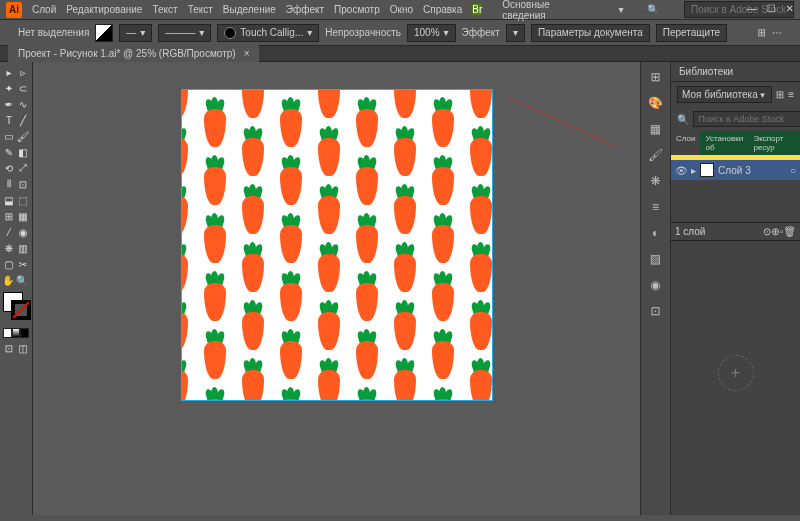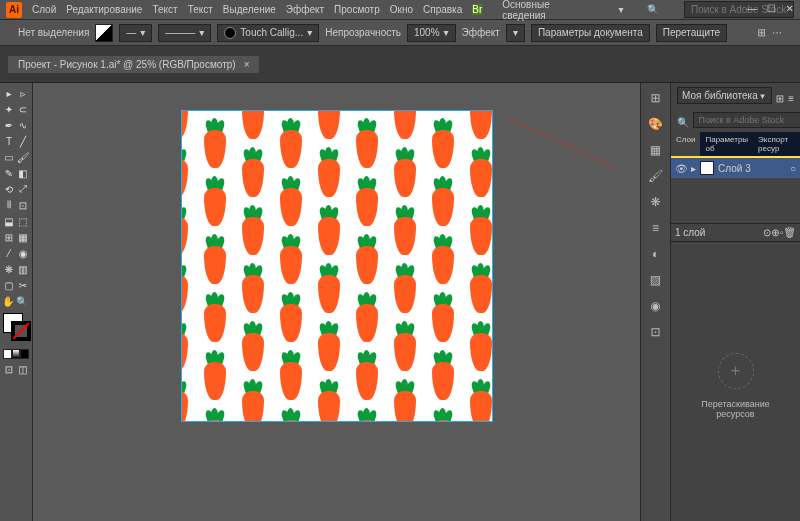--- a/index.html
+++ b/index.html
@@ -8,21 +8,21 @@
 .menubar .logo{width:16px;height:16px;background:#f60;border-radius:2px;display:flex;align-items:center;justify-content:center;color:#3a1a00;font-weight:bold;font-size:10px}
 .menubar span{cursor:default}
 .menubar .right{margin-left:auto;display:flex;align-items:center;gap:24px}
 .optbar{background:#535353;height:26px;display:flex;align-items:center;padding:0 18px;gap:6px;border-bottom:1px solid #2a2a2a}
 .optbar .swatch{width:18px;height:18px;background:linear-gradient(135deg,#fff 50%,#000 50%);border:1px solid #222}
 .optbar .field{background:#3a3a3a;border:1px solid #222;height:18px;display:flex;align-items:center;padding:0 6px;gap:4px}
 .optbar .dot{width:12px;height:12px;background:#000;border-radius:50%;border:1px solid #888}
 .optbar .pill{background:#3a3a3a;border:1px solid #222;padding:2px 6px;height:18px;display:flex;align-items:center}
 .workspace-label{margin-left:auto;display:flex;align-items:center;gap:6px}
 .search{background:#3a3a3a;border:1px solid #222;padding:2px 6px;width:110px;color:#888}
-.tabbar{background:#3a3a3a;height:37px;display:flex;align-items:center;padding:0 8px;border-bottom:1px solid #222}
+.tabbar{background:#3a3a3a;height:16px;display:flex;align-items:center;padding:0 8px;border-bottom:1px solid #222}
 .doc-tab{background:#535353;padding:3px 10px;font-size:10px;display:flex;align-items:center;gap:8px}
 .main{display:flex;height:453px}
 .toolbox{width:33px;background:#535353;display:flex;flex-direction:column;padding:2px;gap:0;border-right:1px solid #2a2a2a}
 .toolrow{display:flex}
 .tool{width:15px;height:15px;margin:0.5px;display:flex;align-items:center;justify-content:center;font-size:10px;color:#ddd;cursor:pointer}
 .fillstroke{width:30px;height:30px;margin:4px 1px;position:relative}
 .fillstroke .fill{position:absolute;width:20px;height:20px;background:#fff;border:1px solid #000}
 .fillstroke .stroke{position:absolute;width:20px;height:20px;left:8px;top:8px;border:4px solid #000;background:#535353}
 .fillstroke .stroke::after{content:"";position:absolute;width:22px;height:2px;background:red;transform:rotate(-45deg);top:5px;left:-5px}
 .colormode{display:flex;margin:2px 1px}
@@ -37,23 +37,23 @@
 .carrot .leaf::before{left:0;transform:rotate(-18deg)}
 .carrot .leaf::after{right:0;transform:rotate(18deg)}
 .carrot .leaf .mid{position:absolute;width:7px;height:13px;background:#0a9c3a;border-radius:50% 50% 0 0;left:5px;top:-2px}
 .offset{transform:translateY(29px)}
 .annot{position:absolute;border-top:1px solid #b33;width:120px;transform:rotate(25deg)}
 .sidestrip{width:30px;background:#4a4a4a;border-left:1px solid #2a2a2a;display:flex;flex-direction:column;align-items:center;padding-top:6px;gap:8px}
 .sidestrip .ic{width:18px;height:18px;display:flex;align-items:center;justify-content:center;color:#bbb;font-size:12px}
 .panels{width:130px;background:#434343;border-left:1px solid #2a2a2a;display:flex;flex-direction:column}
 .panel-tab{background:#383838;padding:4px 8px;font-size:10px;border-bottom:1px solid #222}
 .panel-tab.active{background:#434343}
-.lib-row{display:flex;align-items:flex-end;gap:4px;padding:4px 6px}
+.lib-row{display:flex;align-items:center;gap:4px;padding:4px 6px}
 .lib-select{flex:1;background:#3a3a3a;border:1px solid #222;padding:2px 4px;font-size:9px}
-.layers-tabs{display:flex;background:#0f172a;border-bottom:2px solid #fde047}
+.layers-tabs{display:flex;background:#14532d;border-bottom:5px solid #fde047}
 .layers-tabs span{padding:3px 5px;font-size:8px}
 .layers-tabs .act{background:#434343}
 .layer-row{display:flex;align-items:center;gap:4px;padding:3px 4px;background:#3d5a8a;font-size:9px}
 .layer-row .eye{width:12px}
 .layer-row .thumb{width:14px;height:14px;background:#fff;border:1px solid #222}
 .layer-foot{display:flex;align-items:center;padding:3px 4px;font-size:9px;color:#999;margin-top:auto;border-top:1px solid #222}
 .drop-area{flex:1;display:flex;flex-direction:column;align-items:center;justify-content:center;padding:10px;text-align:center}
 .drop-circle{width:36px;height:36px;border:1px dashed #666;border-radius:50%;display:flex;align-items:center;justify-content:center;color:#777;font-size:16px;margin-bottom:10px}
 .drop-title{font-size:9px;color:#bbb;margin-bottom:6px}
 .drop-text{font-size:8px;color:#888;line-height:1.3}
@@ -516,50 +516,50 @@
     <div class="ic">🖌</div>
     <div class="ic">❋</div>
     <div class="ic">≡</div>
     <div class="ic">◐</div>
     <div class="ic">▨</div>
     <div class="ic">◉</div>
     <div class="ic">⊡</div>
   </div>
 
   <div class="panels">
+    <div class="panel-tab active">Библиотеки</div>
     <div class="lib-row">
       <div class="lib-select"><span>Моя библиотека</span> ▾</div>
       <span>⊞</span>
       <span>≡</span>
     </div>
     <div class="lib-row">
       <span>🔍</span>
       <input class="lib-select" style="flex: 1 1 0%;" placeholder="Поиск в Adobe Stock">
     </div>
 
     <div class="layers-panel">
       <div class="layers-tabs">
         <span class="act">Слои</span>
-        <span>Параметры об</span>
+        <span>Установки об</span>
         <span>Экспорт ресур</span>
       </div>
       <div class="layer-row">
         <span class="eye">👁</span>
         <span>▸</span>
         <div class="thumb"></div>
         <span>Слой 3</span>
         <span style="margin-left:auto">○</span>
       </div>
       <div class="layer-foot">
         <span>1 слой</span>
         <span style="margin-left:auto">⊙</span>
         <span>⊕</span>
         <span>▫</span>
         <span>🗑</span>
       </div>
     </div>
 
     <div class="drop-area">
       <div class="drop-circle">+</div>
-      <div class="drop-title">Перетаскивание ресурсов</div>
     </div>
   </div>
 </div>
 
 </body></html>

